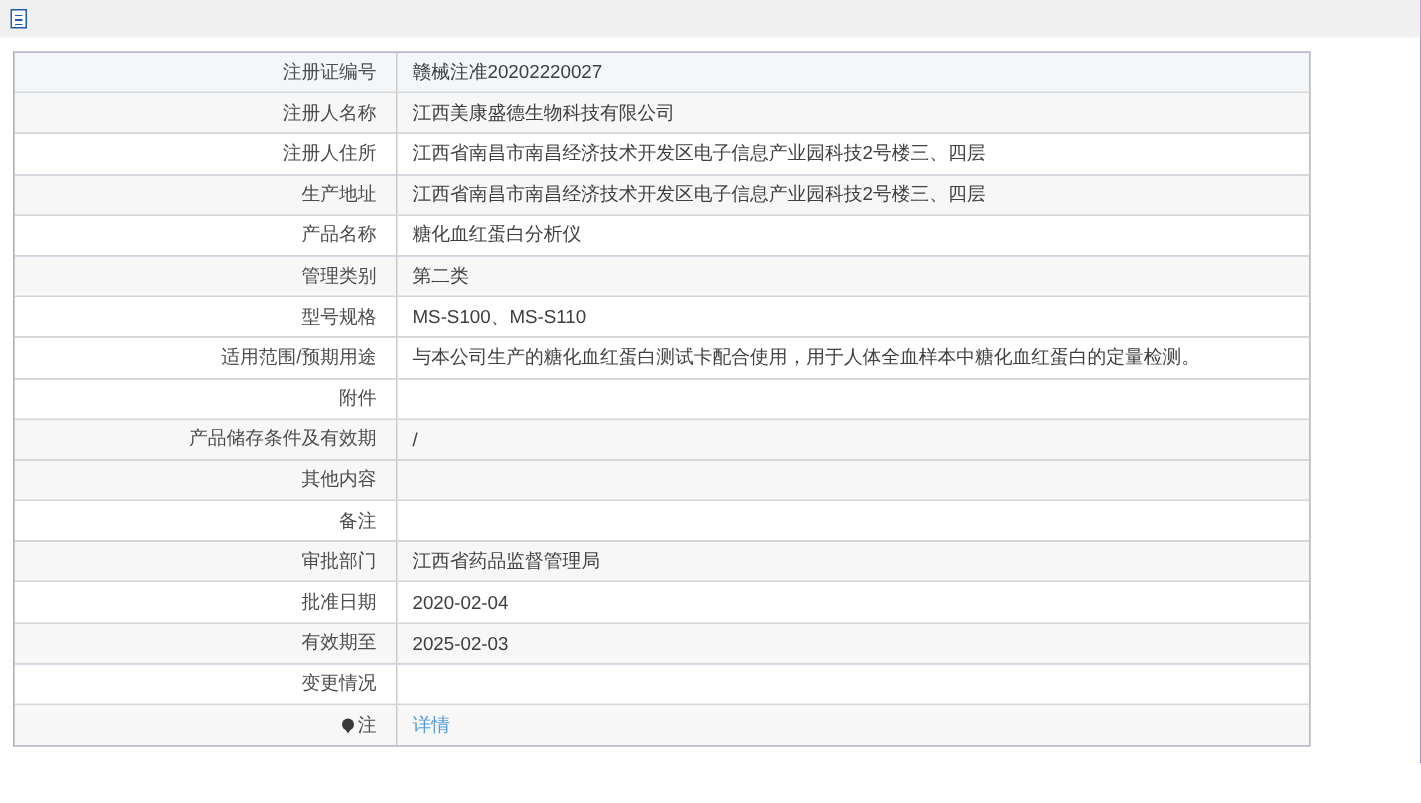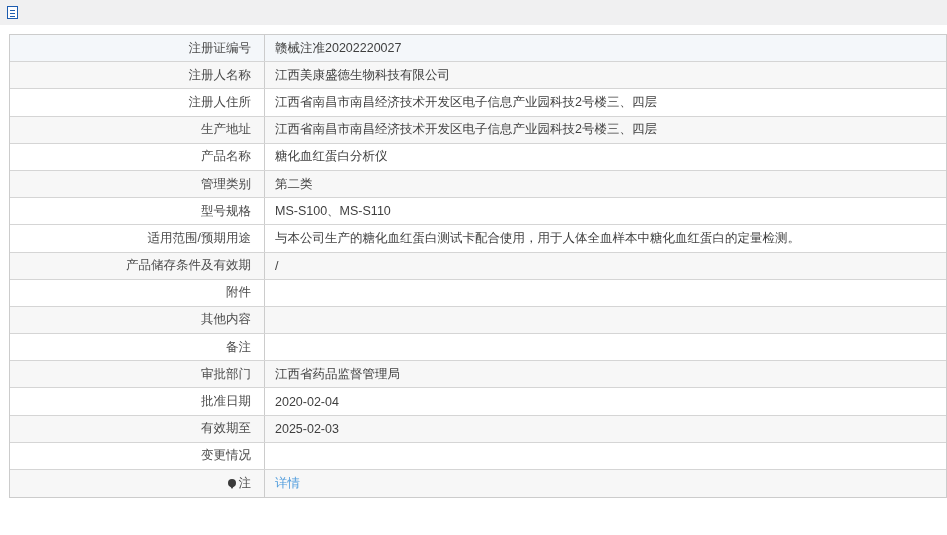--- a/index.html
+++ b/index.html
@@ -49,21 +49,21 @@
   }
   .title-text{
     color:var(--title-blue);
     font-size:12.5px;
     font-weight:bold;
     letter-spacing:0.5px;
     white-space:nowrap;
   }
   .info-table{
     margin:9px 9px 0 9px;
-    width:938px;
+    width:865px;
     border:1px solid var(--border-color);
     background:#4c1d95;
   }
   .row{
     display:flex;
     height:27.2px;
     align-items:stretch;
     border-bottom:1px solid var(--row-sep);
     background:#ffffff;
   }
@@ -180,34 +180,34 @@
         </div>
       </div>
       <div class="row">
         <div class="cell label">
           <span>适用范围/预期用途</span>
         </div>
         <div class="cell value">
           <span>与本公司生产的糖化血红蛋白测试卡配合使用，用于人体全血样本中糖化血红蛋白的定量检测。</span>
         </div>
       </div>
+      <div class="row">
+        <div class="cell label">
+          <span>附件</span>
+        </div>
+        <div class="cell value">
+          <span></span>
+        </div>
+      </div>
       <div class="row stripe">
         <div class="cell label">
           <span>产品储存条件及有效期</span>
         </div>
         <div class="cell value">
           <span>/</span>
-        </div>
-      </div>
-      <div class="row">
-        <div class="cell label">
-          <span>附件</span>
-        </div>
-        <div class="cell value">
-          <span></span>
         </div>
       </div>
       <div class="row stripe">
         <div class="cell label">
           <span>其他内容</span>
         </div>
         <div class="cell value">
           <span></span>
         </div>
       </div>

